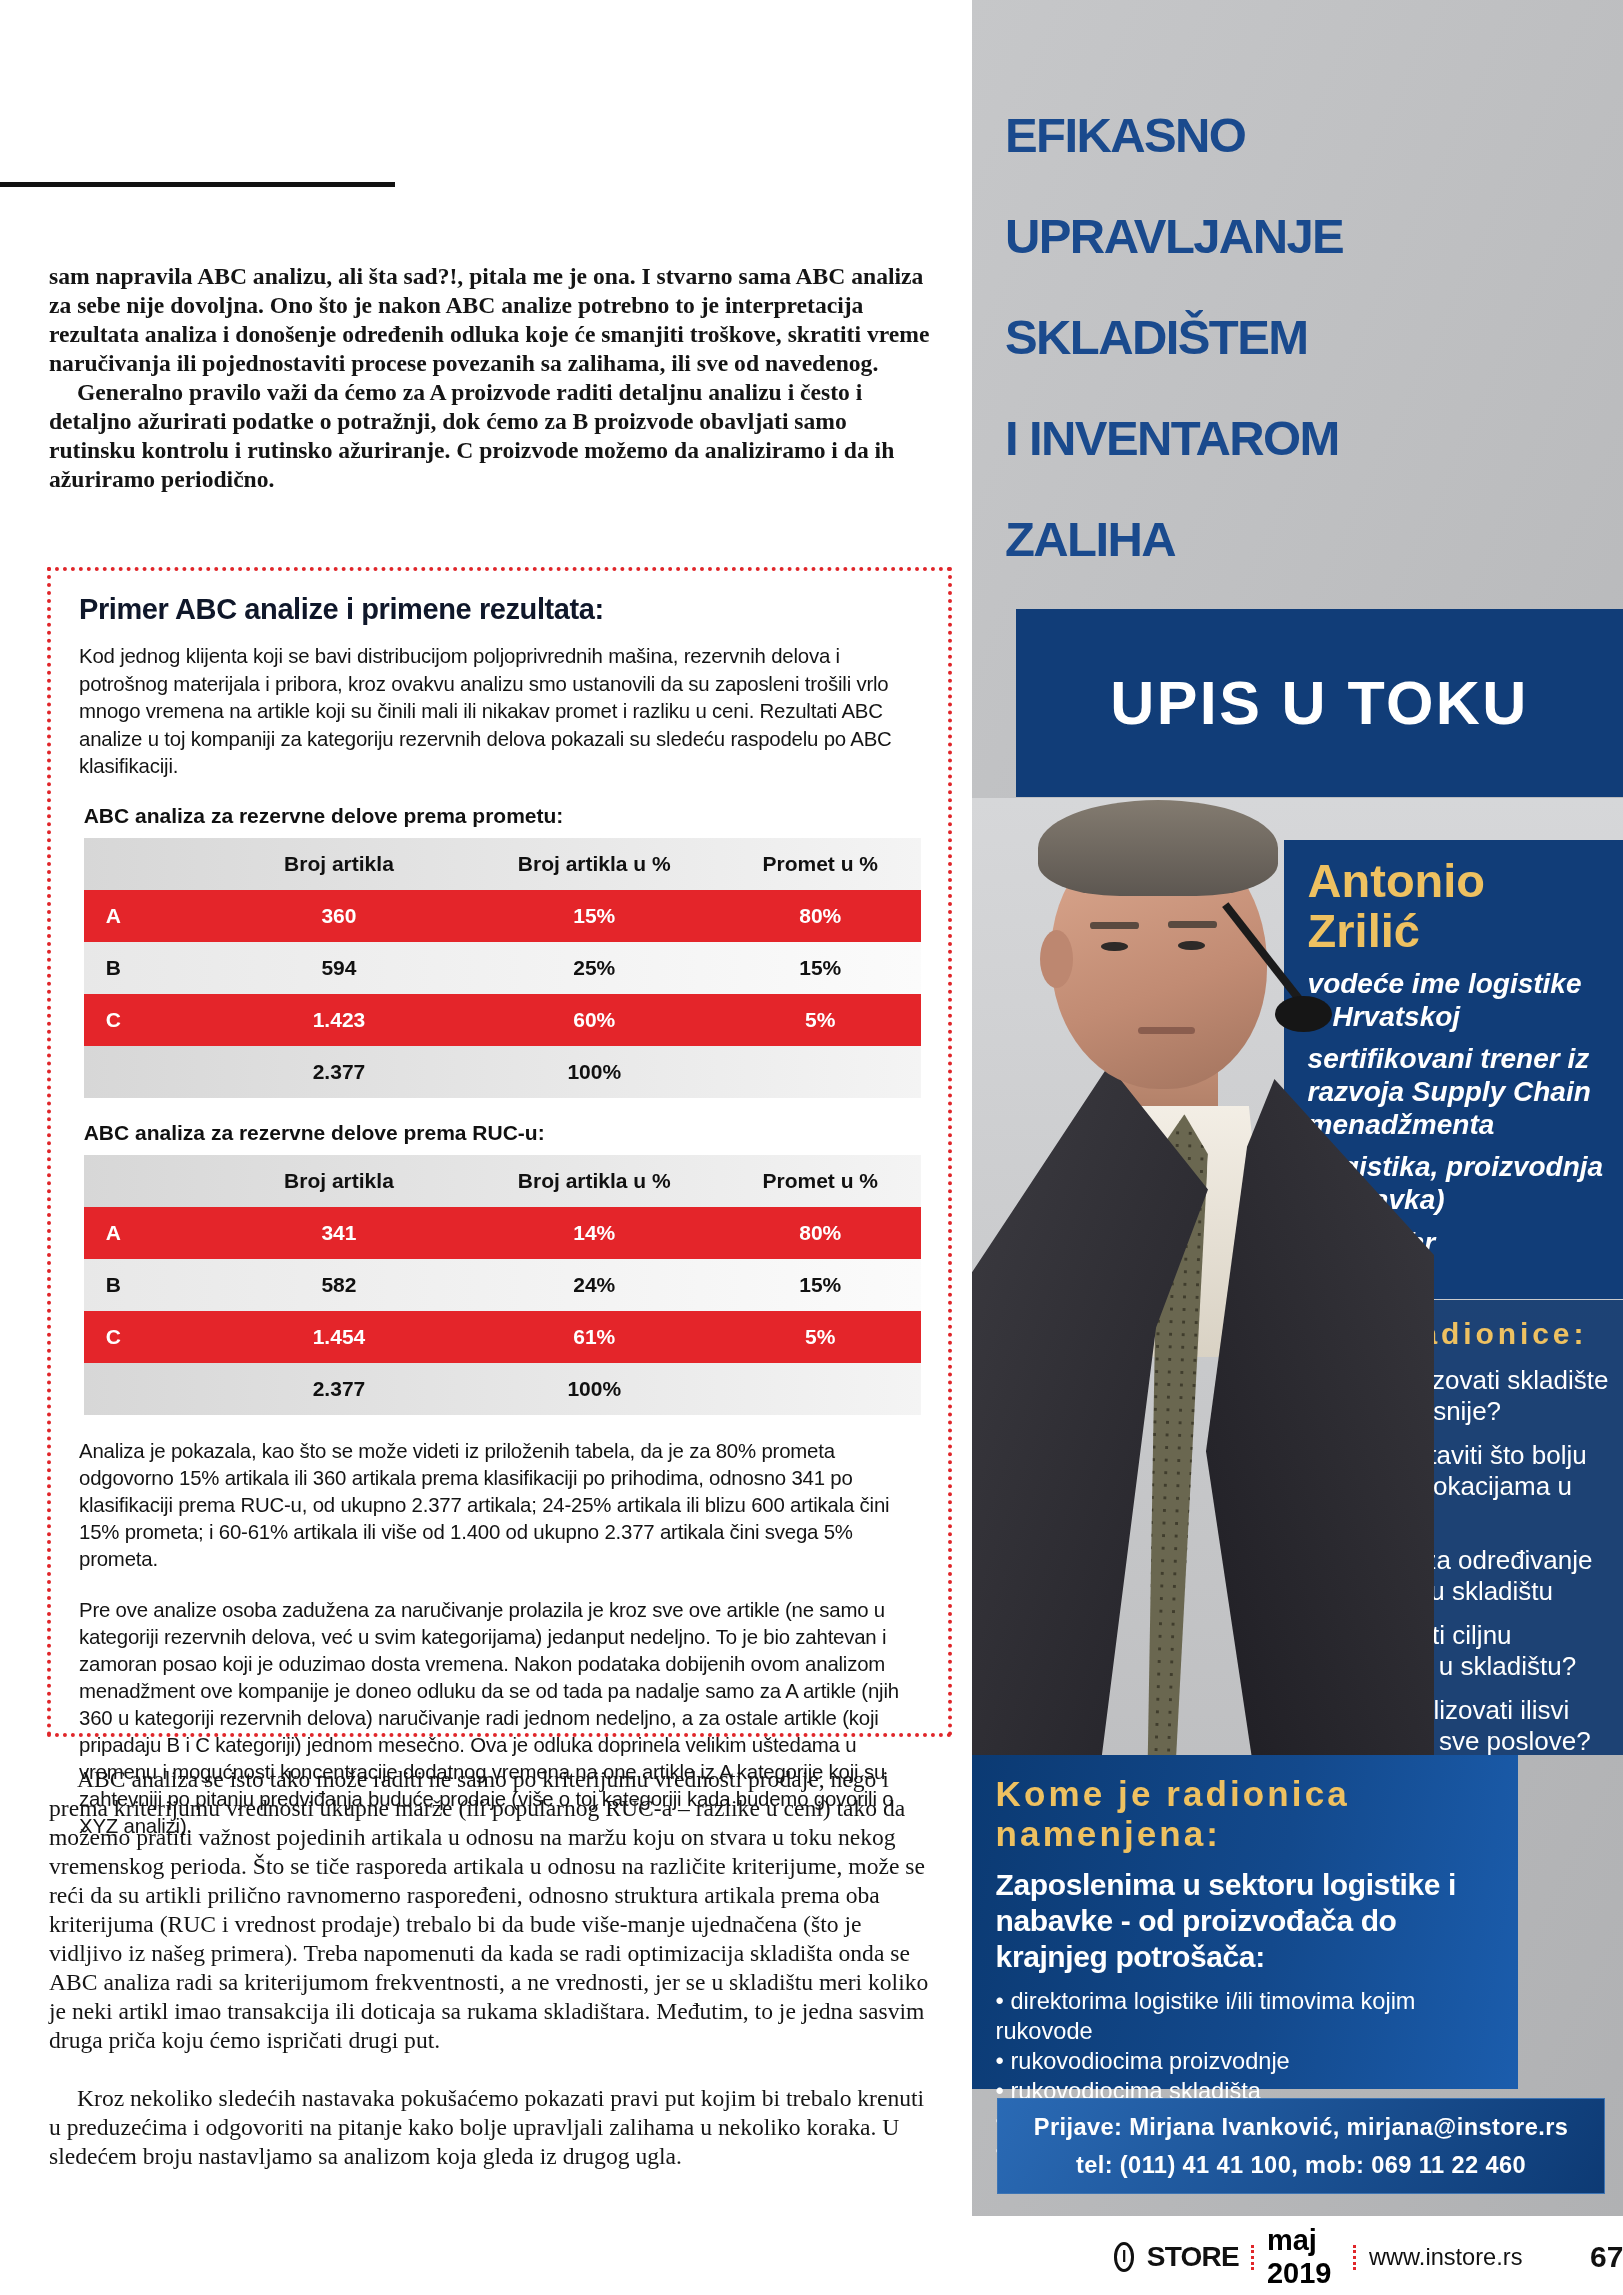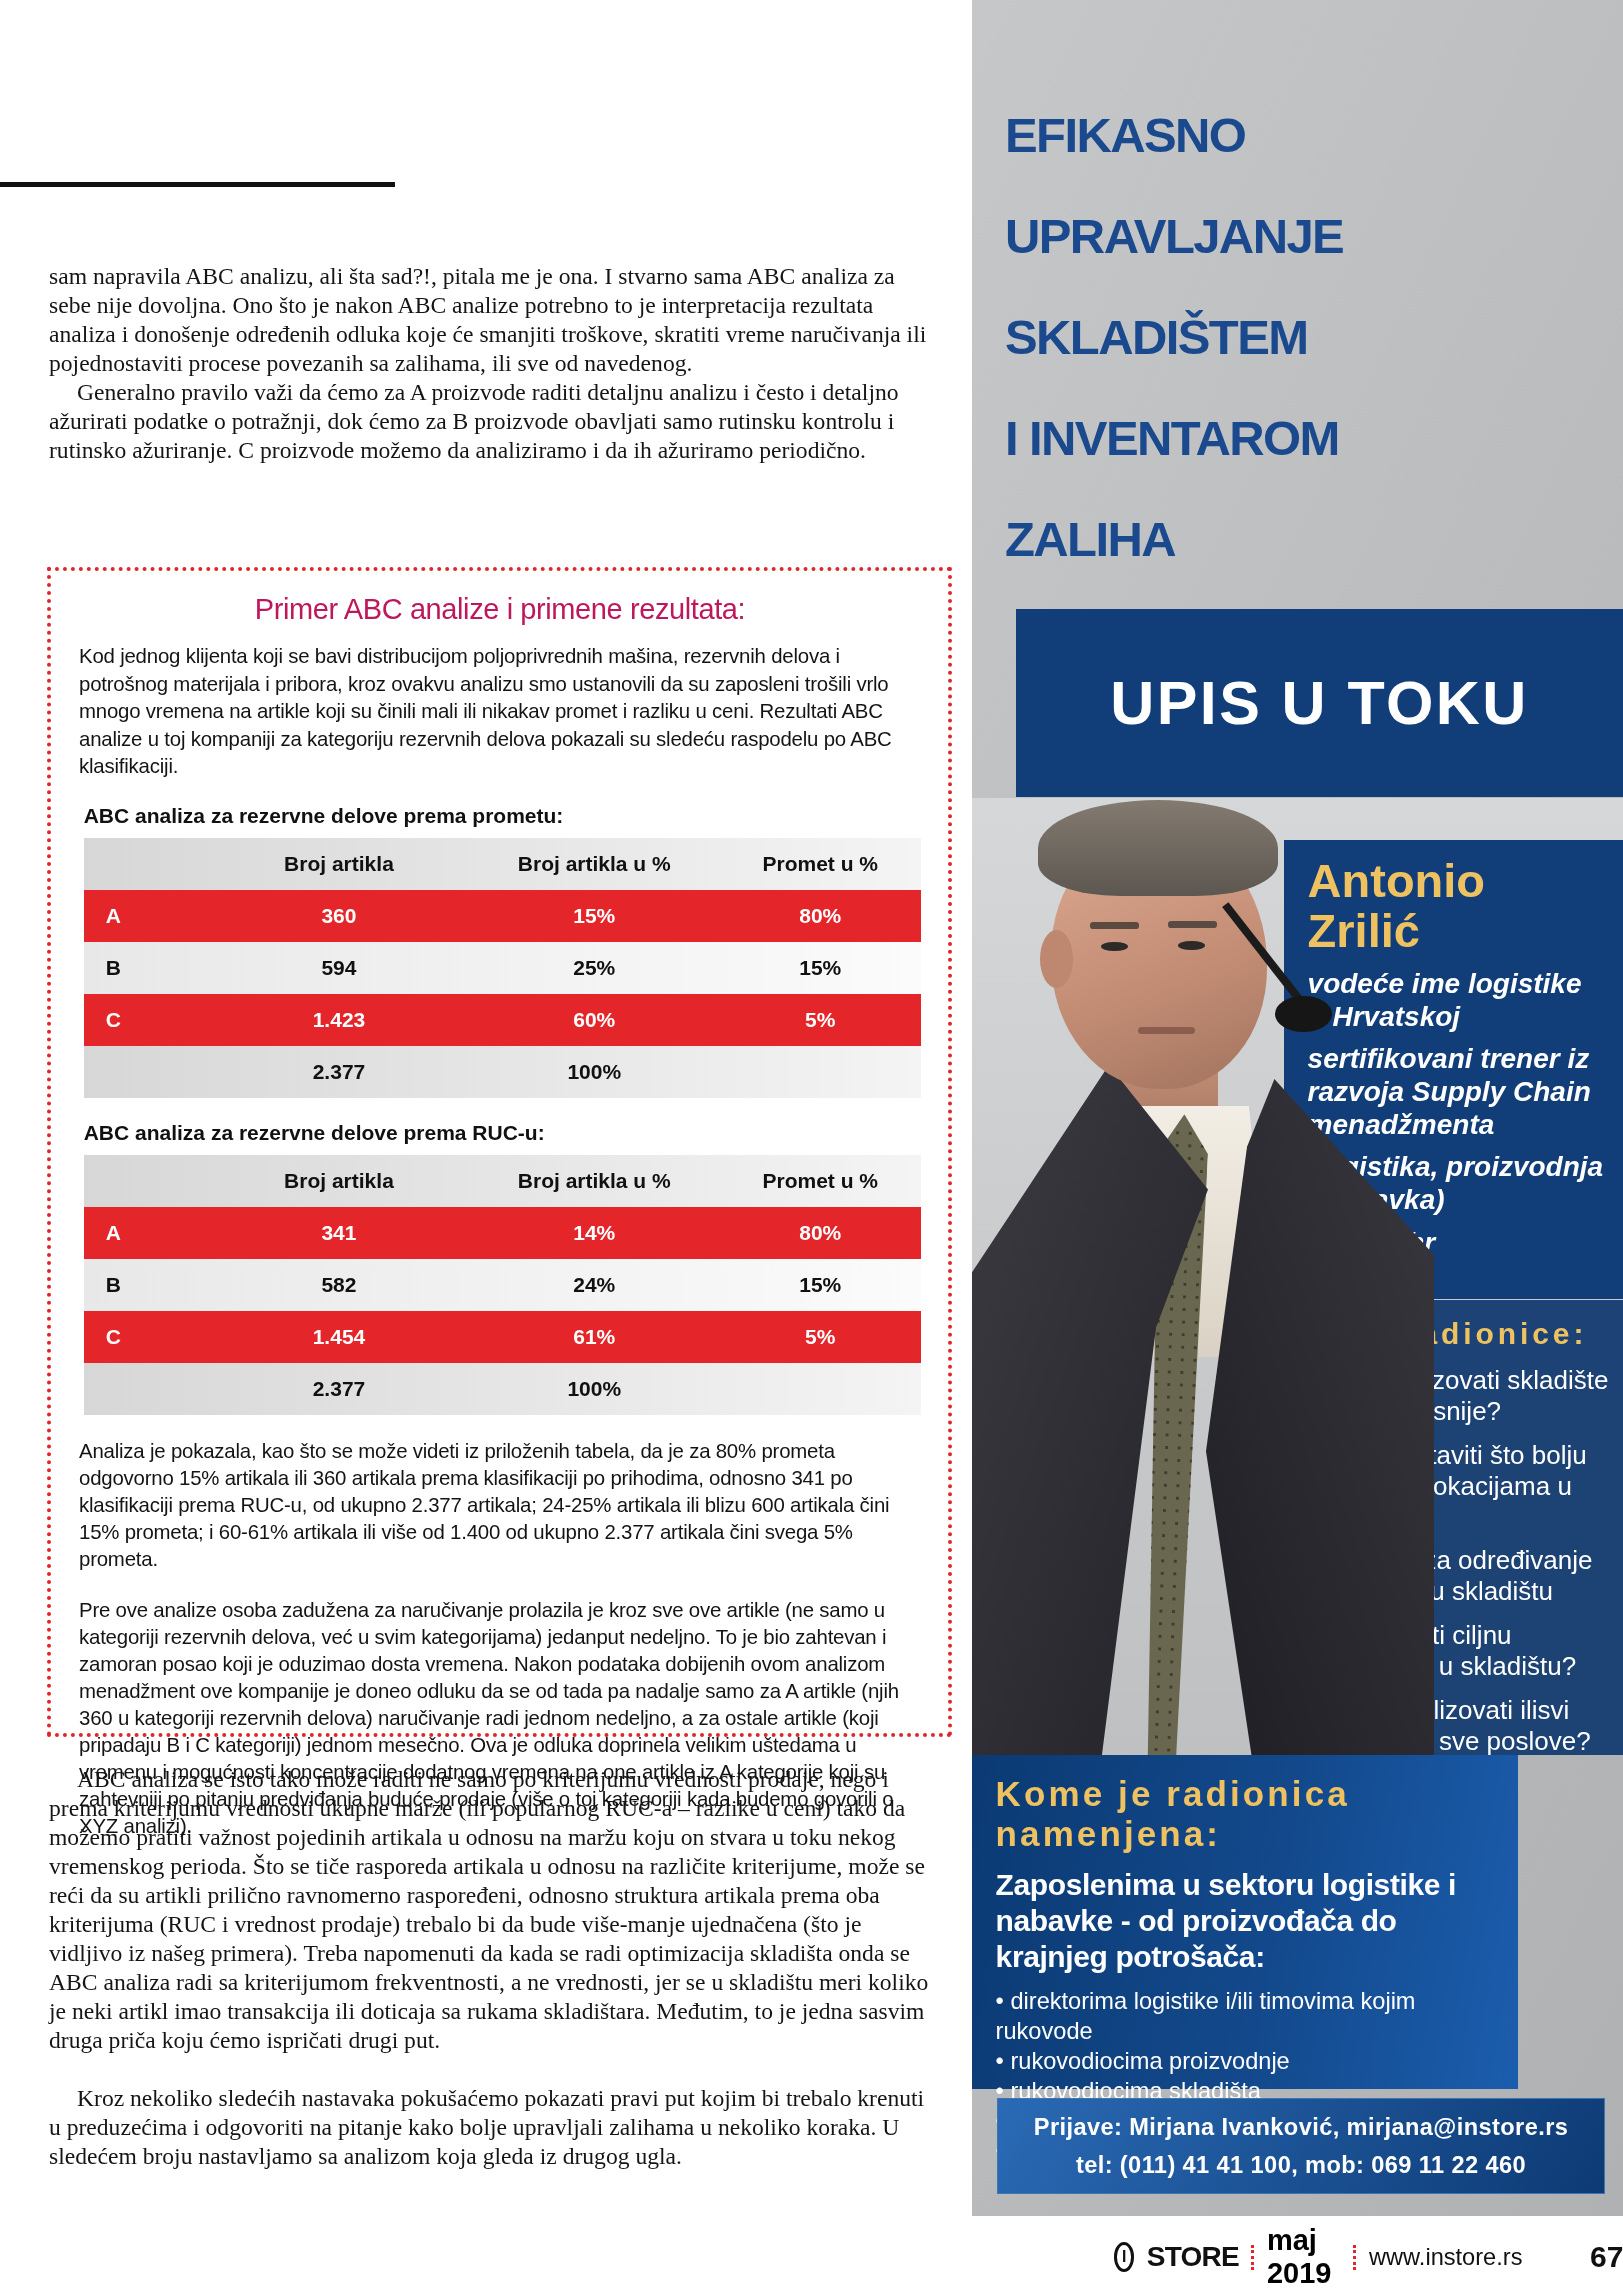--- a/index.html
+++ b/index.html
@@ -4,33 +4,33 @@
 <style>
   html,body { margin:0; padding:0; background:#ffffff; }
   .page { position:relative; width:1623px; height:2295px; background:#ffffff; overflow:hidden;
           font-family:"Liberation Sans", sans-serif; color:#1b1b1b; }
 
   
   .top-rule { position:absolute; left:0; top:182px; width:395px; height:4.7px; background:#111; }
 
   .article { position:absolute; left:49px; top:262px; width:883px;
              font-family:"Liberation Serif", serif; font-size:23.6px; line-height:29px; color:#151515; }
-  .article p { margin:0; }
+  .article p { margin:0;font-weight:bold; }
   .article p.indent { text-indent:28px; }
   .article p + p { }
 
   .article2 { position:absolute; left:49px; top:1765px; width:883px;
               font-family:"Liberation Serif", serif; font-size:23.6px; line-height:29px; color:#151515; }
   .article2 p { margin:0; text-indent:28px; }
   .article2 p + p { margin-top:29px; }
 
   
   .example-box { position:absolute; left:47px; top:567px; width:905px; height:1170px;
                  box-sizing:border-box; border:4.7px dotted #e0262a; padding:19px 27px 15.7px 28px; }
-  .box-title { font-size:29px; font-weight:normal; letter-spacing:-0.4px; color:#be185d; margin:3.1px 0 17.3px 0;text-align:center; }
+  .box-title { font-size:29px; font-weight:bold; letter-spacing:-0.4px; color:#0f172a; margin:3.1px 0 17.3px 0; }
   .box-text  { font-size:20.4px; line-height:27.5px; letter-spacing:-0.2px; color:#141414; margin:0; }
   .table-label { font-size:21px; font-weight:bold; margin:23.6px 0 9.4px 4.7px; color:#111; }
   table.abc { border-collapse:collapse; width:837px; margin-left:4.7px; table-layout:fixed; }
   table.abc td { height:52px; vertical-align:middle; text-align:center;
                  font-size:21px; font-weight:bold; padding:0; }
   table.abc td.letter { text-align:left; padding-left:22px; width:15%; }
   table.abc col.c1 { width:15%; } table.abc col.c2 { width:31%; }
   table.abc col.c3 { width:30%; } table.abc col.c4 { width:24%; }
   tr.row-head  { background:linear-gradient(90deg,#d7d7d7,#f4f4f4); color:#111; }
   tr.row-red   { background:#e4252a; color:#ffffff; }

